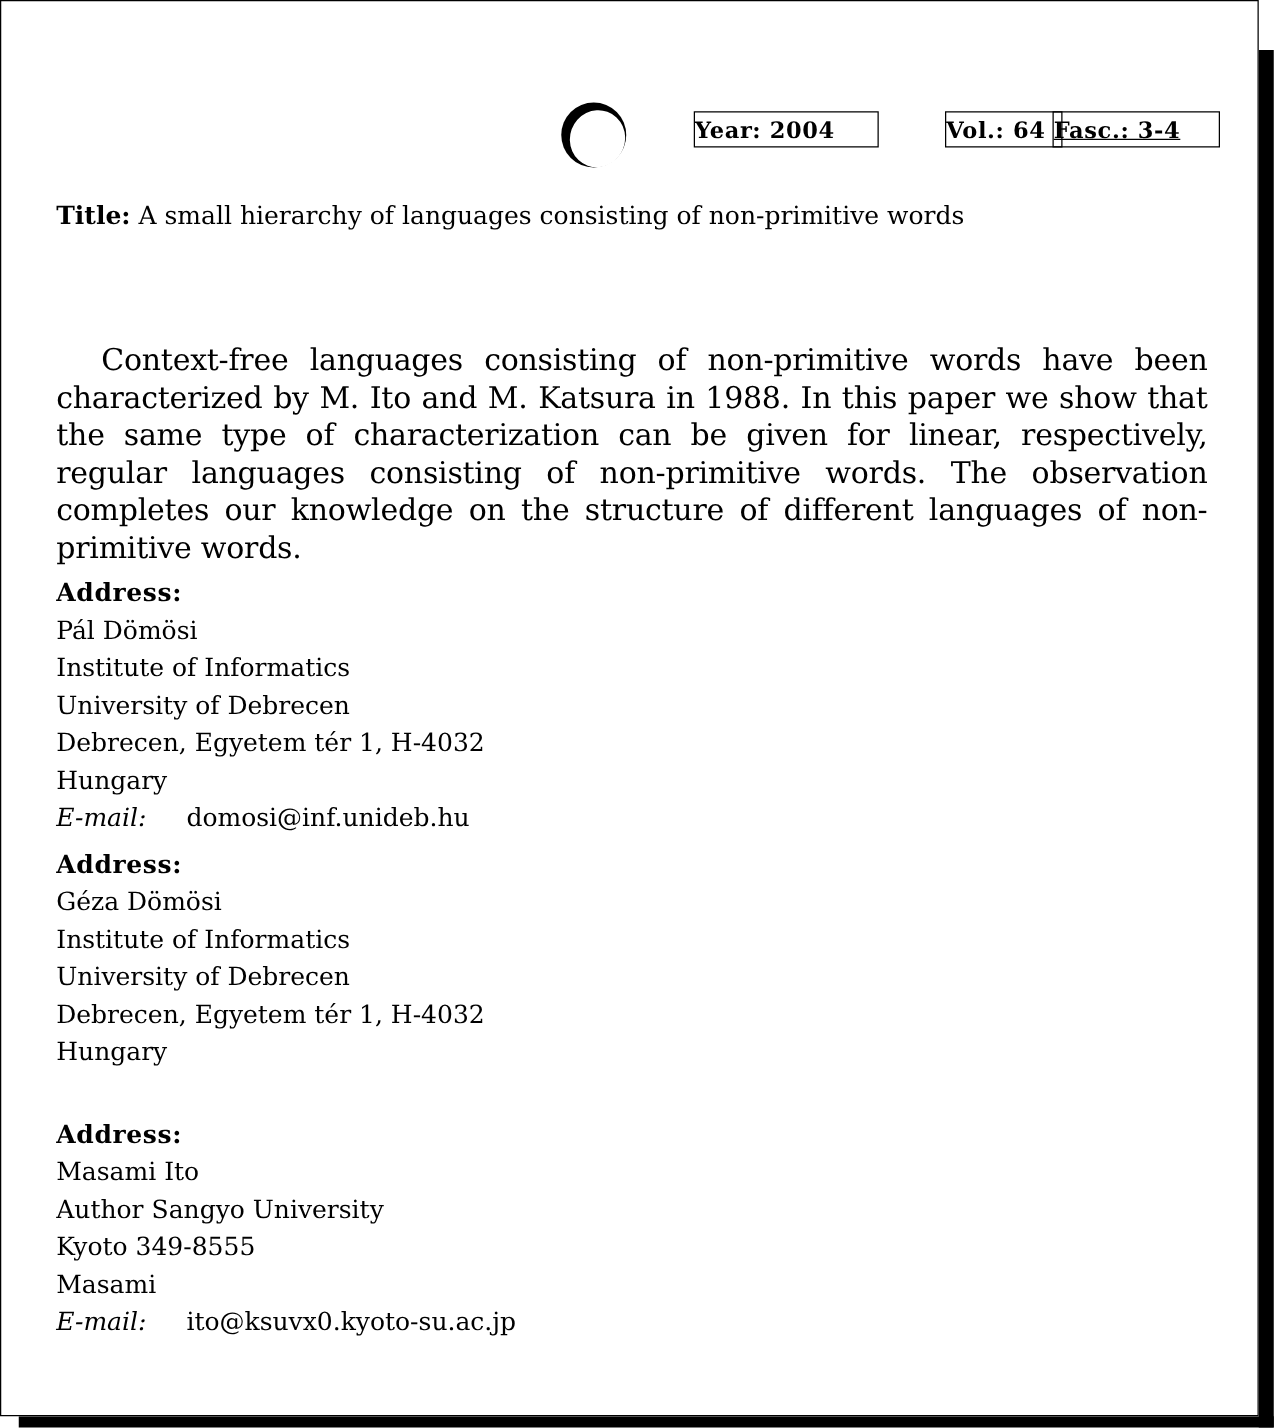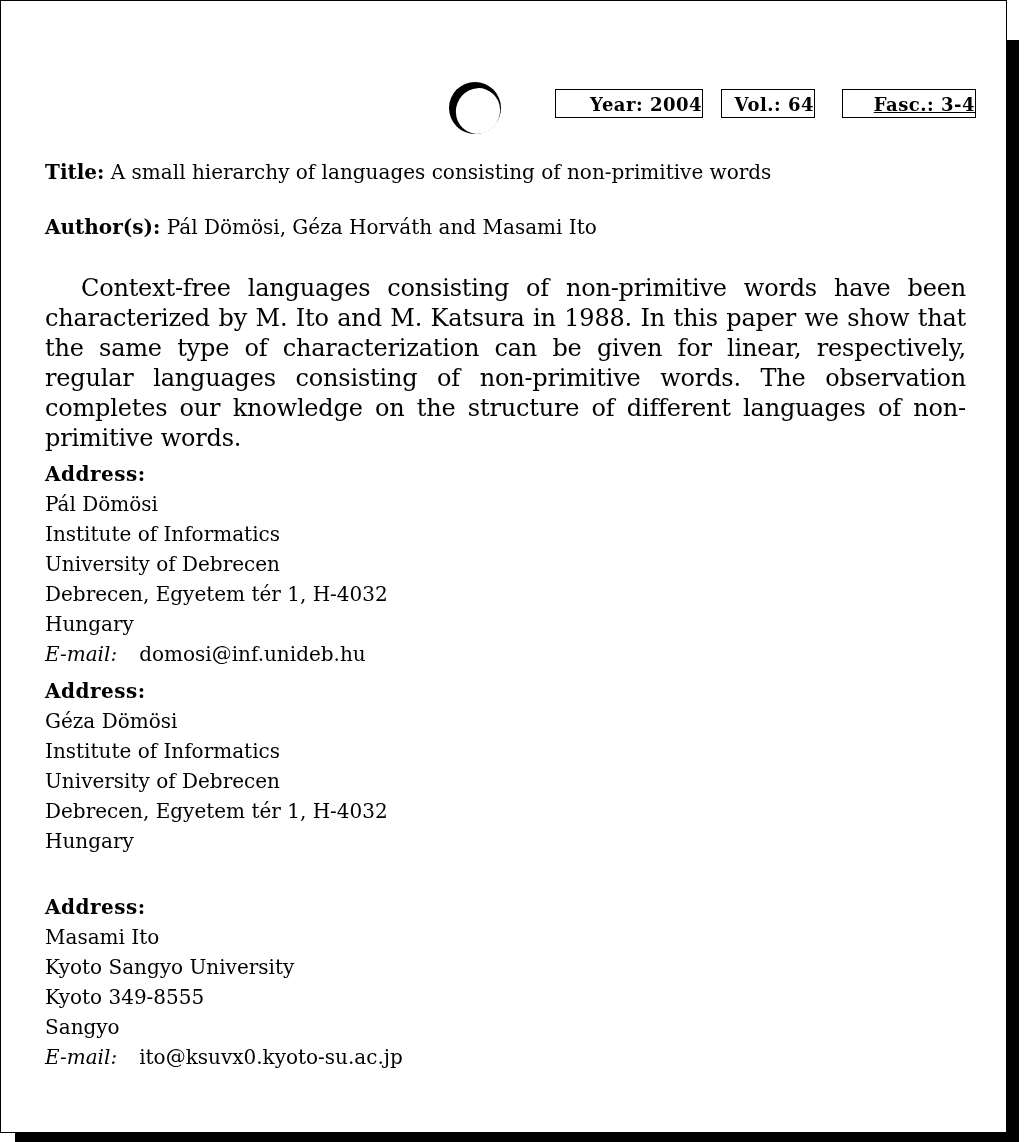--- a/index.html
+++ b/index.html
@@ -49,26 +49,26 @@
       height: 56px;
     }
     .meta-box {
       position: absolute;
       top: 88px;
       height: 29px;
       border: 1px solid #000;
       font-weight: bold;
       font-size: 18px;
       line-height: 29px;
-      text-align: right;
+      text-align: left;
       box-sizing: border-box;
       letter-spacing: 0.5px;
     }
     .meta-year { left: 554px; width: 148px; }
-    .meta-vol  { left: 720px; width: 94px; }
+    .meta-vol  { left: 755px; width: 94px; }
     .meta-fasc { left: 841px; width: 134px; text-decoration: underline; }
 
     .line {
       position: absolute;
       left: 44px;
       font-size: 20px;
       line-height: 30px;
       white-space: nowrap;
     }
     .label-bold { font-weight: bold; }
@@ -93,21 +93,21 @@
       left: 44px;
       width: 600px;
       font-size: 20px;
       line-height: 30px;
     }
     .address-block div { white-space: nowrap; }
     .addr-1 { top: 458px; }
     .addr-2 { top: 675px; }
     .addr-3 { top: 891px; }
     .addr-heading { font-weight: bold; letter-spacing: 0.5px; }
-    .email-label { font-style: italic; margin-right: 22px; }
+    .email-label { font-style: italic; margin-right: 32px; }
   </style>
 </head>
 <body>
 
 <div class="shadow-right"></div>
 <div class="shadow-bottom"></div>
 
 <div class="page">
 
   <svg class="logo" viewBox="0 0 56 56">
@@ -117,24 +117,20 @@
 
   <div class="meta-box meta-year">Year: 2004</div>
   <div class="meta-box meta-vol">Vol.: 64</div>
   <div class="meta-box meta-fasc">Fasc.: 3-4</div>
 
   <div class="line title-line">
     <span class="label-bold">Title:</span>
     <span>A small hierarchy of languages consisting of non-primitive words</span>
   </div>
 
-  <div class="line author-line">
-    <span class="label-bold">Author(s):</span>
-    <span>Pál Dömösi, Géza Horváth and Masami Ito</span>
-  </div>
 
   <div class="abstract">Context-free languages consisting of non-primitive words have been characterized by M. Ito and M. Katsura in 1988. In this paper we show that the same type of characterization can be given for linear, respectively, regular languages consisting of non-primitive words. The observation completes our knowledge on the structure of different languages of non-primitive words.</div>
 
   <div class="address-block addr-1">
     <div class="addr-heading">Address:</div>
     <div>Pál Dömösi</div>
     <div>Institute of Informatics</div>
     <div>University of Debrecen</div>
     <div>Debrecen, Egyetem tér 1, H-4032</div>
     <div>Hungary</div>
@@ -148,21 +144,21 @@
     <div>Géza Dömösi</div>
     <div>Institute of Informatics</div>
     <div>University of Debrecen</div>
     <div>Debrecen, Egyetem tér 1, H-4032</div>
     <div>Hungary</div>
   </div>
 
   <div class="address-block addr-3">
     <div class="addr-heading">Address:</div>
     <div>Masami Ito</div>
-    <div>Kyoto Sangyo University</div>
+    <div>Author Sangyo University</div>
     <div>Kyoto 349-8555</div>
-    <div>Sangyo</div>
+    <div>Masami</div>
     <div>
       <span class="email-label">E-mail:</span><span>ito@ksuvx0.kyoto-su.ac.jp</span>
     </div>
   </div>
 
 </div>
 
 </body></html>

